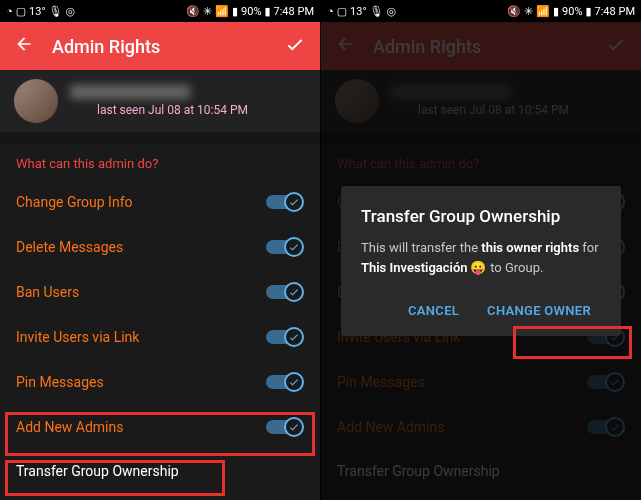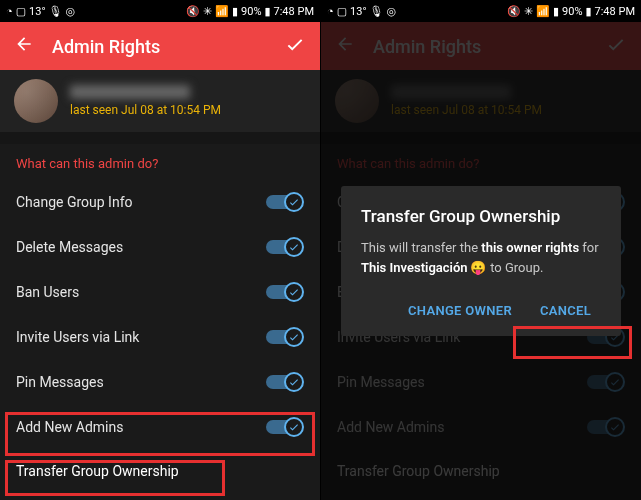--- a/index.html
+++ b/index.html
@@ -10,24 +10,24 @@
 .sb-left { display: flex; gap: 3px; align-items: center; }
 .sb-right { display: flex; gap: 3px; align-items: center; }
 .header { height: 48px; background: #ef4444; display: flex; align-items: center; padding: 0 14px; gap: 18px; }
 .header .title { color: #fff; font-size: 18px; font-weight: 500; flex: 1; }
 .header svg { fill: #fff; }
 .profile { height: 62px; background: #222; display: flex; align-items: center; padding: 0 14px; gap: 12px; filter: blur(0); }
 .avatar { width: 44px; height: 44px; border-radius: 50%; background: linear-gradient(135deg, #8a6d5c, #5a4438); position: relative; }
 .avatar::after { content: ""; position: absolute; inset: 0; border-radius: 50%; background: radial-gradient(circle at 30% 30%, rgba(255,255,255,.15), transparent); }
 .profile-text { display: flex; flex-direction: column; }
 .profile-name { height: 14px; width: 120px; background: #666; border-radius: 2px; filter: blur(4px); margin-bottom: 4px; }
-.profile-status { color: #eab308; font-size: 12px; }
+.profile-status { color: #f9a8d4; font-size: 12px; margin-left: 27px; }
 .spacer { height: 12px; background: #161616; }
 .section-title { color: #ef4444; font-size: 13px; padding: 12px 16px 8px; }
-.perm-row { display: flex; align-items: center; justify-content: space-between; padding: 0 16px; height: 45px; color: #e5e5e5; font-size: 14px; position: relative; }
+.perm-row { display: flex; align-items: center; justify-content: space-between; padding: 0 16px; height: 45px; color: #f97316; font-size: 14px; position: relative; }
 .toggle { width: 38px; height: 20px; position: relative; }
 .toggle-track { width: 32px; height: 14px; background: #3a6a8f; border-radius: 7px; position: absolute; top: 3px; left: 0; }
 .toggle-thumb { width: 20px; height: 20px; border-radius: 50%; background: #1a1a1a; border: 2px solid #5fb3ef; position: absolute; right: 0; top: 0; display: flex; align-items: center; justify-content: center; }
 .toggle-thumb svg { width: 12px; height: 12px; }
 .transfer-row { padding: 14px 16px; color: #fff; font-size: 14px; }
 .hl { border: 3px solid #e63030; position: absolute; pointer-events: none; }
 .overlay { position: absolute; inset: 0; background: rgba(0,0,0,.55); display: flex; align-items: center; justify-content: center; }
 .dialog { width: 280px; background: #2a2a2a; border-radius: 3px; padding: 20px 20px 10px; }
 .dialog-title { color: #fff; font-size: 17px; font-weight: 500; margin-bottom: 12px; }
 .dialog-body { color: #c8c8c8; font-size: 13px; line-height: 1.5; margin-bottom: 18px; }
@@ -272,20 +272,20 @@
     </div>
   <div class="transfer-row dim"><span>Transfer Group Ownership</span></div>
 
   <div class="overlay" style="top:22px;">
     <div class="dialog">
       <div class="dialog-title">Transfer Group Ownership</div>
       <div class="dialog-body">
         <span>This will transfer the </span><b>this owner rights</b><span> for </span><b>This Investigación</b> <span>😛</span><span> to Group.</span>
       </div>
       <div class="dialog-actions">
+        <button class="dialog-btn">CANCEL</button>
         <button class="dialog-btn">CHANGE OWNER</button>
-        <button class="dialog-btn">CANCEL</button>
       </div>
     </div>
   </div>
 
   <div class="hl" style="left:192px; top:326px; width:119px; height:33px;"></div>
 </div>
 
 </body></html>

